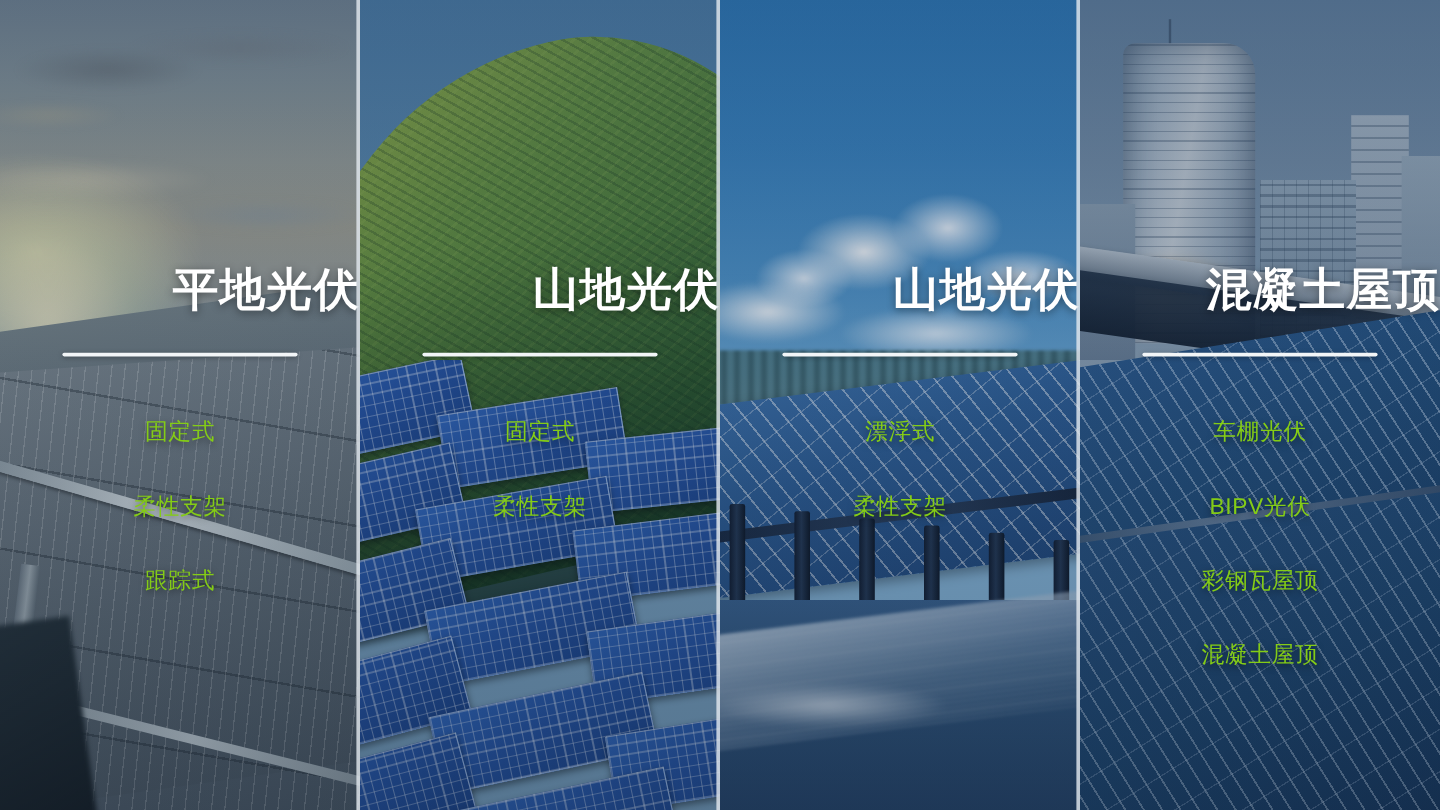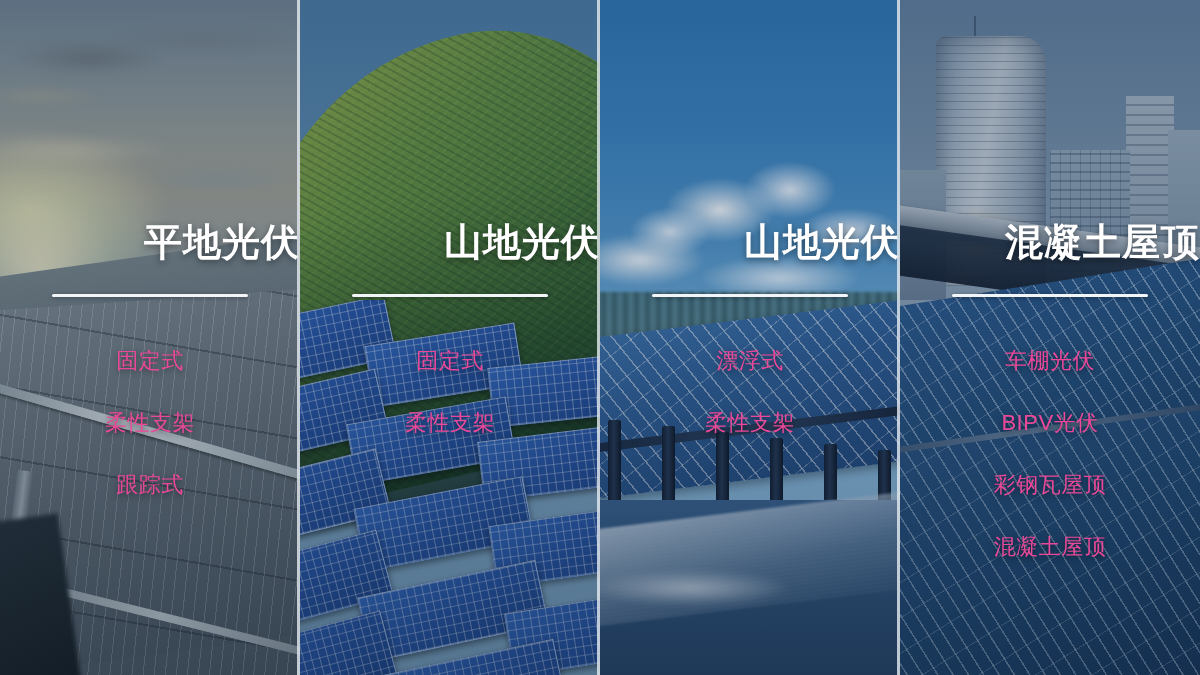--- a/index.html
+++ b/index.html
@@ -89,24 +89,24 @@
     position: absolute;
     top: 320px;
     left: 0;
     right: 0;
     display: flex;
     flex-direction: column;
     align-items: center;
     gap: 28px;
   }
   .item {
-    font-size: 22px;
+    font-size: 19px;
     line-height: 34px;
     font-weight: 500;
-    color: #ec4899;
+    color: #84cc16;
     text-shadow: 0 2px 6px rgba(0,0,0,0.5);
     letter-spacing: 0.5px;
   }
 
   
   .p1-sky {
     inset: 0;
     background:
       radial-gradient(ellipse 200px 120px at 30px 210px, rgba(255,236,180,0.55), rgba(255,236,180,0) 70%),
       linear-gradient(180deg,

